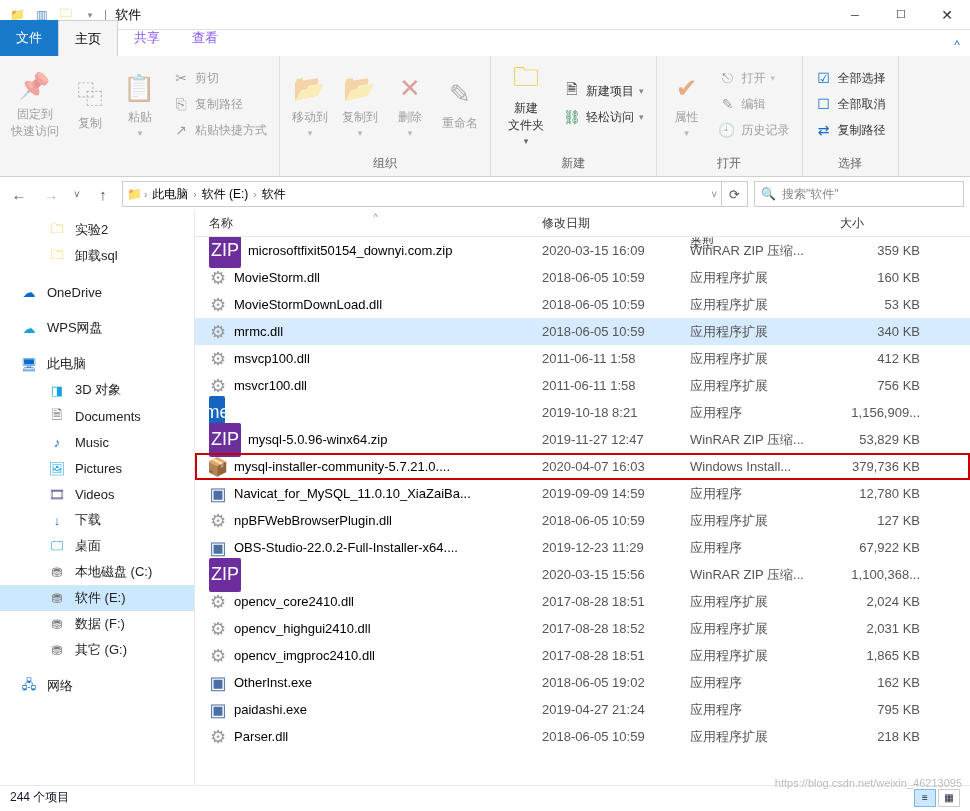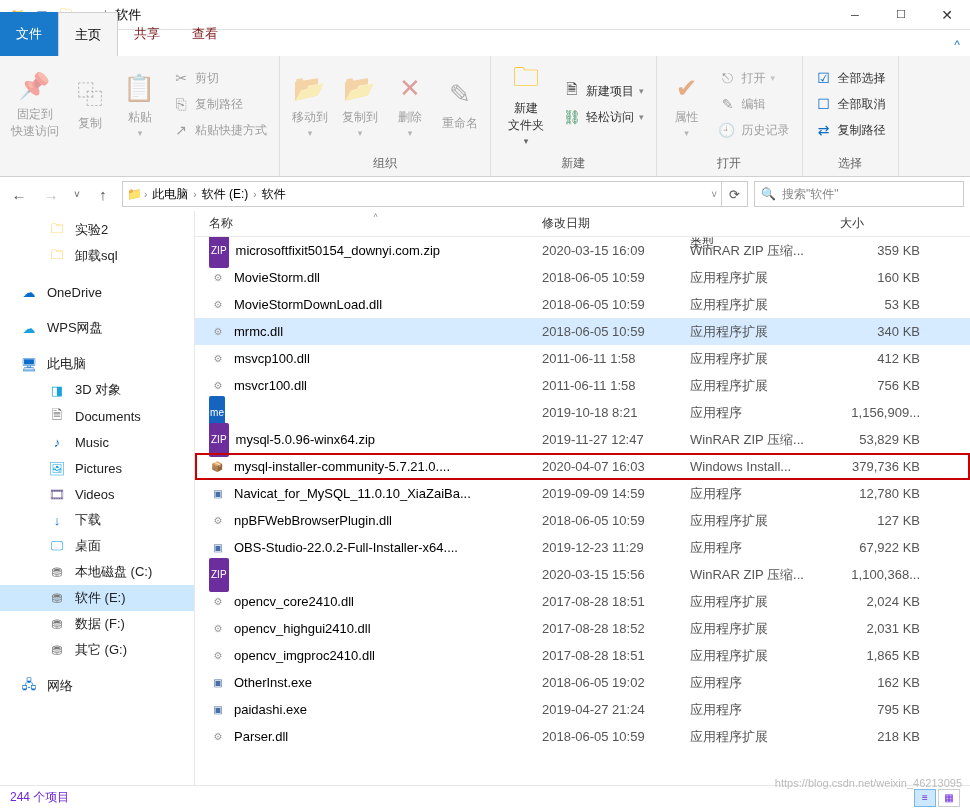--- a/index.html
+++ b/index.html
@@ -9,24 +9,24 @@
 .titlebar .tb-icons { display: flex; gap: 0; align-items: center; }
 .titlebar .tb-icons > span { display: inline-flex; width: 24px; height: 22px; align-items: center; justify-content: center; }
 .titlebar .folder-ic { color: #fdb900; }
 .titlebar .sep { color: #888; margin: 0 2px; }
 .titlebar .title { margin-left: 6px; font-size: 13px; }
 .titlebar .win-controls { margin-left: auto; display: flex; }
 .titlebar .win-controls span { width: 46px; height: 30px; display: inline-flex; align-items: center; justify-content: center; font-size: 11px; color: #333; }
 .titlebar .win-controls .close { font-size: 14px; }
 
 .tab-row { height: 26px; display: flex; align-items: flex-end; background: #fff; }
-.tab-row .tab { padding: 4px 16px; font-size: 13px; height: 44px; display: flex; align-items: center; }
+.tab-row .tab { padding: 4px 16px; font-size: 13px; height: 36px; display: flex; align-items: center; }
 .tab-row .tab.file { background: #1979ca; color: #fff; }
 .tab-row .tab.active { background: #f5f5f5; border: 1px solid #d0d0d0; border-bottom: none; }
-.tab-row .tab.other { color: #7f1d1d; }
+.tab-row .tab.other { color: #8b5cf6; }
 .ribbon-wrap { border-bottom: 1px solid #d0d0d0; }
 .ribbon { background: #f5f5f5; height: 120px; display: flex; position: relative; }
 .ribbon-group { display: flex; flex-direction: column; border-right: 1px solid #e0e0e0; padding: 4px 8px 2px; }
 .ribbon-group .rg-body { flex: 1; display: flex; align-items: flex-start; gap: 6px; }
 .ribbon-group .rg-label { text-align: center; font-size: 12px; color: #666; padding: 2px 0; }
 .big-btn { display: flex; flex-direction: column; align-items: center; justify-content: center; width: 54px; height: 88px; gap: 2px; font-size: 12px; text-align: center; color: #333; }
 .big-btn.narrow { width: 44px; }
 .big-btn .ic { font-size: 26px; height: 36px; display: flex; align-items: center; justify-content: center; }
 .big-btn.dropdown::after { content: "▾"; font-size: 9px; color: #666; }
 .small-col { display: flex; flex-direction: column; gap: 4px; justify-content: center; height: 88px; }
@@ -64,26 +64,26 @@
 .col-header .col.name { width: 333px; position: relative; }
 .col-header .col.name .sort { position: absolute; left: 50%; top: -4px; font-size: 8px; color: #888; transform: translateX(-50%); }
 .col-header .col.date { width: 148px; }
 .col-header .col.type { width: 150px; margin-top: 40px; }
 .col-header .col.size { width: 90px; text-align: left; }
 .file-list { flex: 1; overflow-y: auto; }
 .file-row { display: flex; align-items: center; height: 27px; font-size: 13px; padding-left: 14px; position: relative; }
 .file-row.selected { background: #d6ebff; }
 .file-row.highlighted { outline: 2px solid #c80000; outline-offset: -2px; }
 .file-row .col.name { width: 333px; display: flex; align-items: center; gap: 7px; white-space: nowrap; overflow: hidden; text-overflow: ellipsis; }
-.file-row .col.name .ic { width: 18px; height: 34px; display: inline-flex; align-items: center; justify-content: center; flex-shrink: 0; font-size: 10px; }
+.file-row .col.name .ic { width: 18px; height: 34px; display: inline-flex; align-items: center; justify-content: center; flex-shrink: 0; font-size: 18px; }
 .file-row .col.date { width: 148px; color: #555; }
 .file-row .col.type { width: 150px; color: #555; white-space: nowrap; overflow: hidden; text-overflow: ellipsis; }
 .file-row .col.size { width: 90px; text-align: right; padding-right: 10px; color: #555; }
 
-.statusbar { height: 24px; border-top: 1px solid #e8e8e8; display: flex; align-items: center; padding: 0 10px; font-size: 12px; color: #6d28d9; }
+.statusbar { height: 24px; border-top: 1px solid #e8e8e8; display: flex; align-items: center; padding: 0 10px; font-size: 12px; color: #0f172a; }
 .statusbar .views { margin-left: auto; display: flex; gap: 2px; }
 .statusbar .views span { width: 22px; height: 18px; border: 1px solid #ccc; display: inline-flex; align-items: center; justify-content: center; font-size: 10px; }
 .statusbar .views span.active { background: #cce8ff; border-color: #7ab7e8; }
 
 .watermark { position: absolute; right: 8px; bottom: 22px; font-size: 11px; color: #bbb; }
 
 .ic-zip { background: #6b2e9c; color: #fff; font-size: 9px; padding: 1px 2px; border-radius: 2px; width: auto !important; }
 .ic-dll { color: #9a9a9a; }
 .ic-exe { color: #4a6fa5; }
 .ic-msi { color: #c9a227; }

